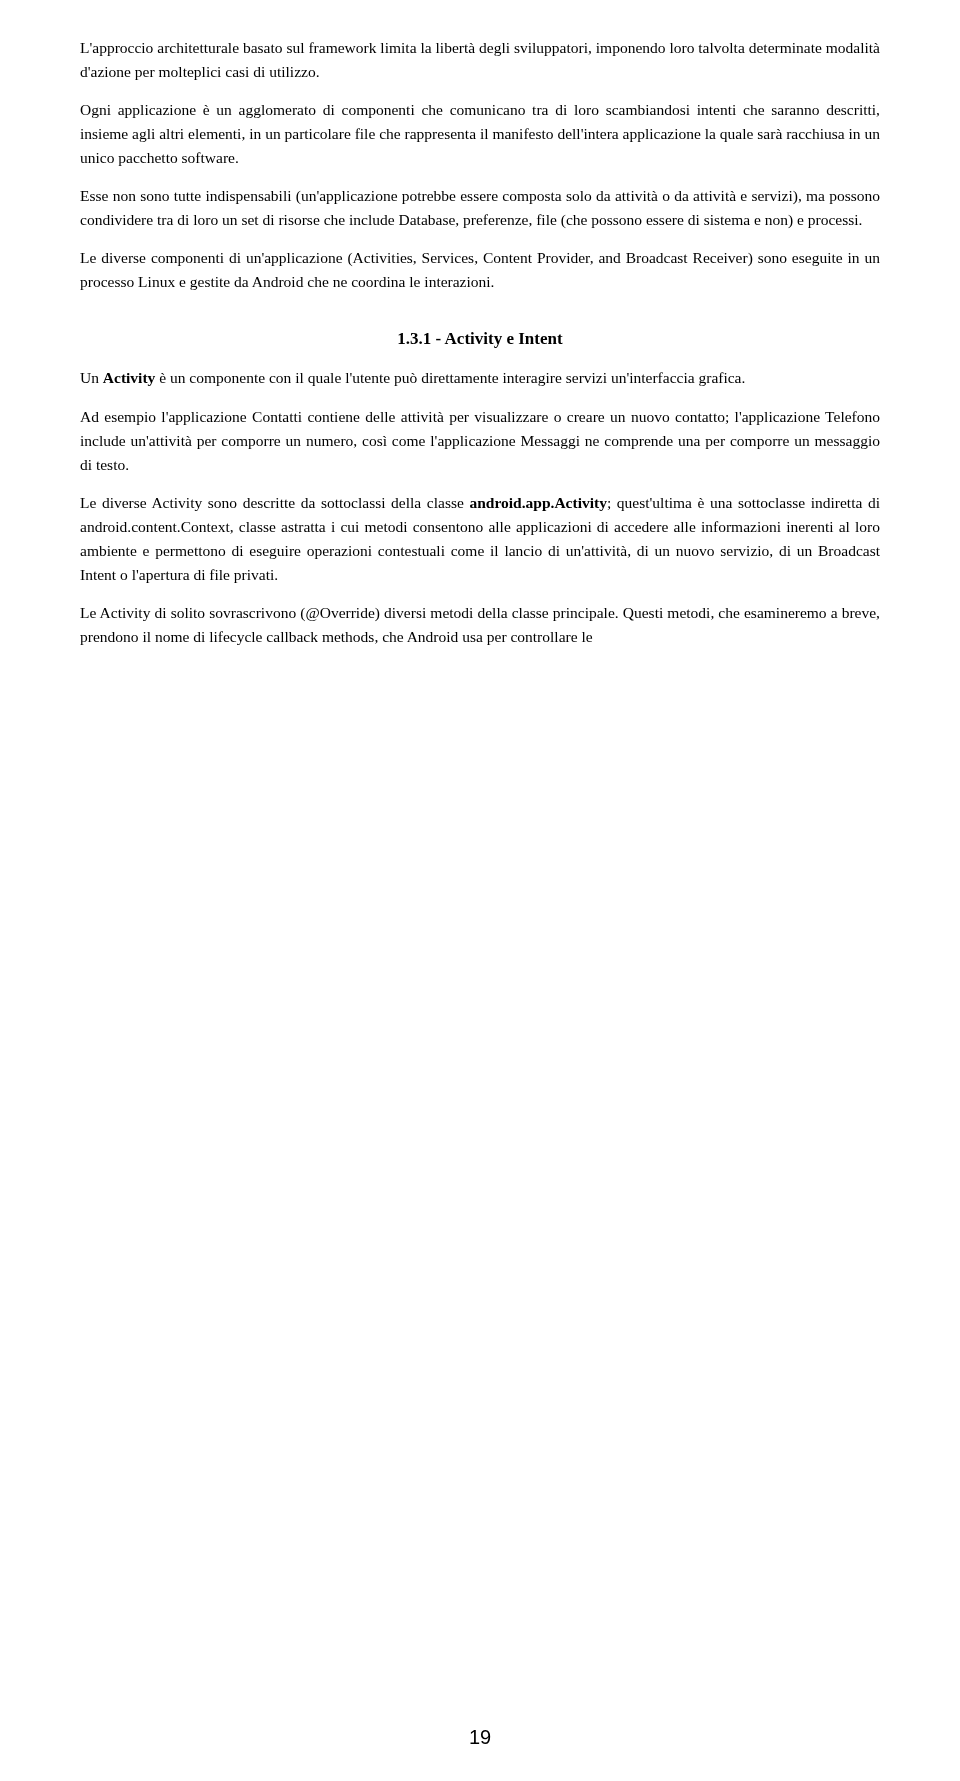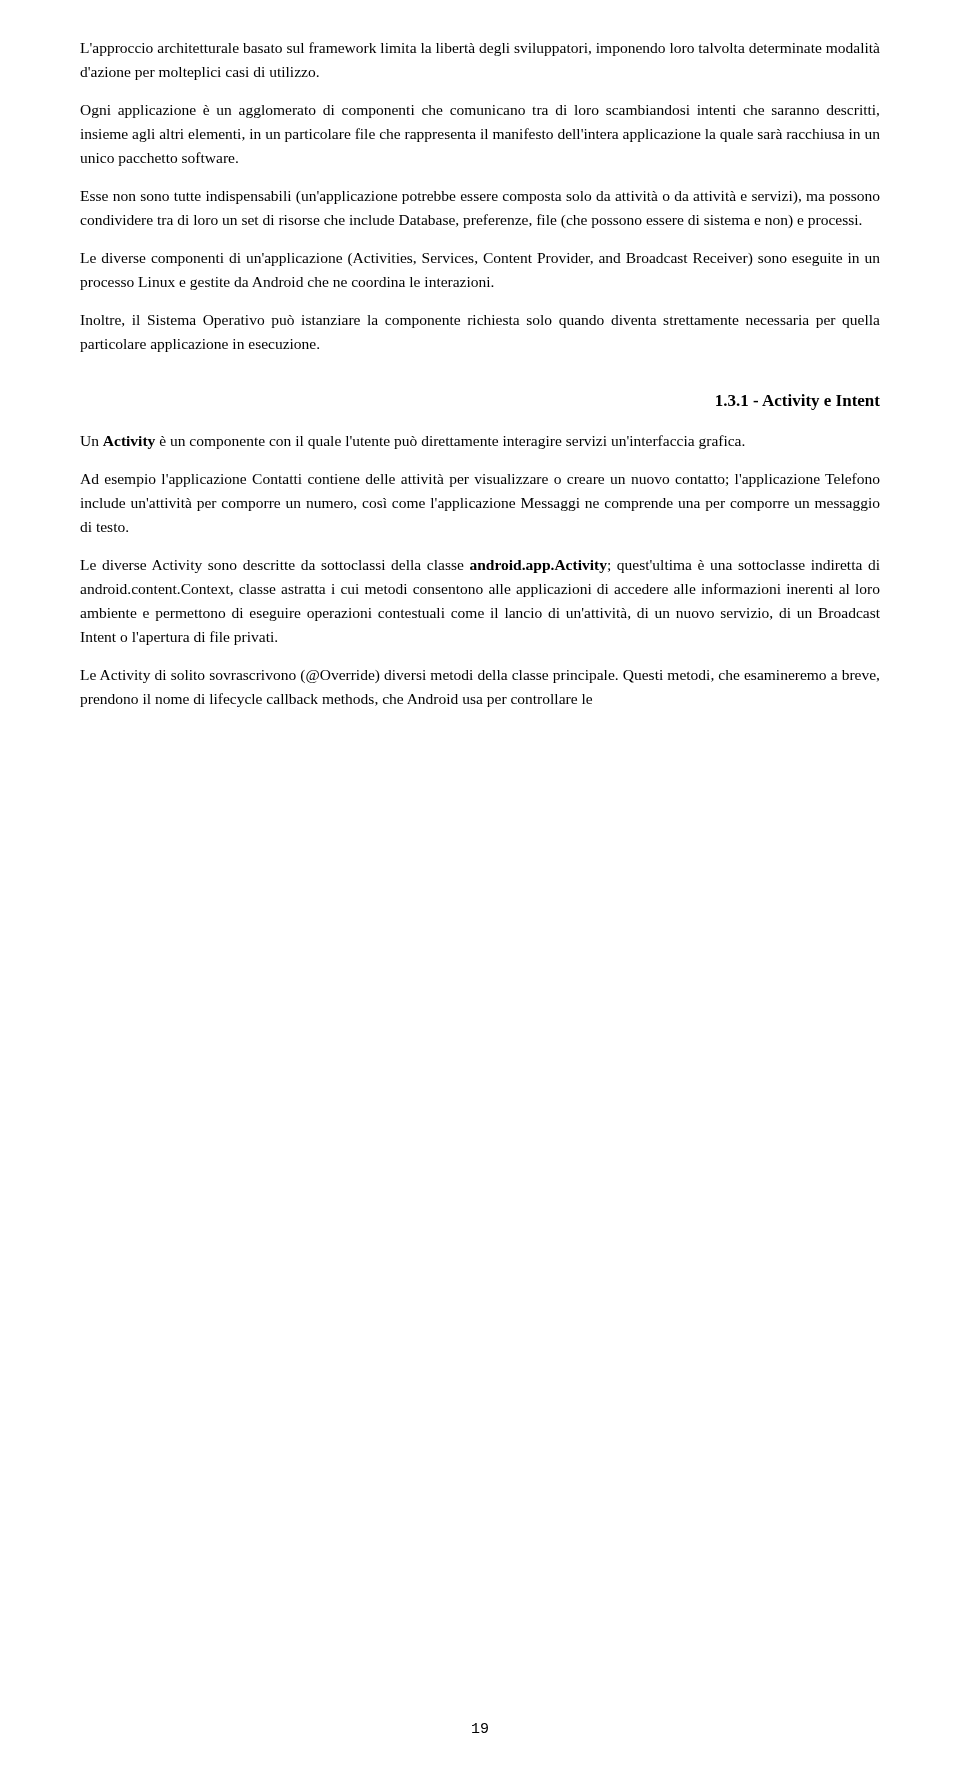--- a/index.html
+++ b/index.html
@@ -29,51 +29,50 @@
       text-align: justify;
       margin-bottom: 14px;
       hyphens: auto;
     }
 
     .section-heading {
       font-size: 17px;
       font-weight: bold;
       margin-top: 32px;
       margin-bottom: 14px;
-      text-align: right;
+      text-align: center;
     }
 
     .bold {
       font-weight: bold;
     }
 
     .page-number {
       position: absolute;
-      bottom: 40px;
+      bottom: 28px;
       left: 50%;
       transform: translateX(-50%);
-      font-size: 15px;
-      font-family: Liberation Mono, monospace;
+      font-size: 20px;
+      font-family: Liberation Sans, sans-serif;
     }
   </style>
 </head>
 <body>
 
 <div class="page">
 
   <p class="paragraph">L'approccio architetturale basato sul framework limita la libertà degli sviluppatori, imponendo loro talvolta determinate modalità d'azione per molteplici casi di utilizzo.</p>
 
   <p class="paragraph">Ogni applicazione è un agglomerato di componenti che comunicano tra di loro scambiandosi intenti che saranno descritti, insieme agli altri elementi, in un particolare file che rappresenta il manifesto dell'intera applicazione la quale sarà racchiusa in un unico pacchetto software.</p>
 
   <p class="paragraph">Esse non sono tutte indispensabili (un'applicazione potrebbe essere composta solo da attività o da attività e servizi), ma possono condividere tra di loro un set di risorse che include Database, preferenze, file (che possono essere di sistema e non) e processi.</p>
 
   <p class="paragraph">Le diverse componenti di un'applicazione (Activities, Services, Content Provider, and Broadcast Receiver) sono eseguite in un processo Linux e gestite da Android che ne coordina le interazioni.</p>
 
 
-  <p class="paragraph">Inoltre, il Sistema Operativo può istanziare la componente richiesta solo quando diventa strettamente necessaria per quella particolare applicazione in esecuzione.</p>
 
   <h2 class="section-heading">1.3.1 - Activity e Intent</h2>
 
   <p class="paragraph">
     <span>Un </span><span class="bold">Activity</span><span> è un componente con il quale l'utente può direttamente interagire servizi un'interfaccia grafica.</span>
   </p>
 
   <p class="paragraph">Ad esempio l'applicazione Contatti contiene delle attività per visualizzare o creare un nuovo contatto; l'applicazione Telefono include un'attività per comporre un numero, così come l'applicazione Messaggi ne comprende una per comporre un messaggio di testo.</p>
 
   <p class="paragraph">

